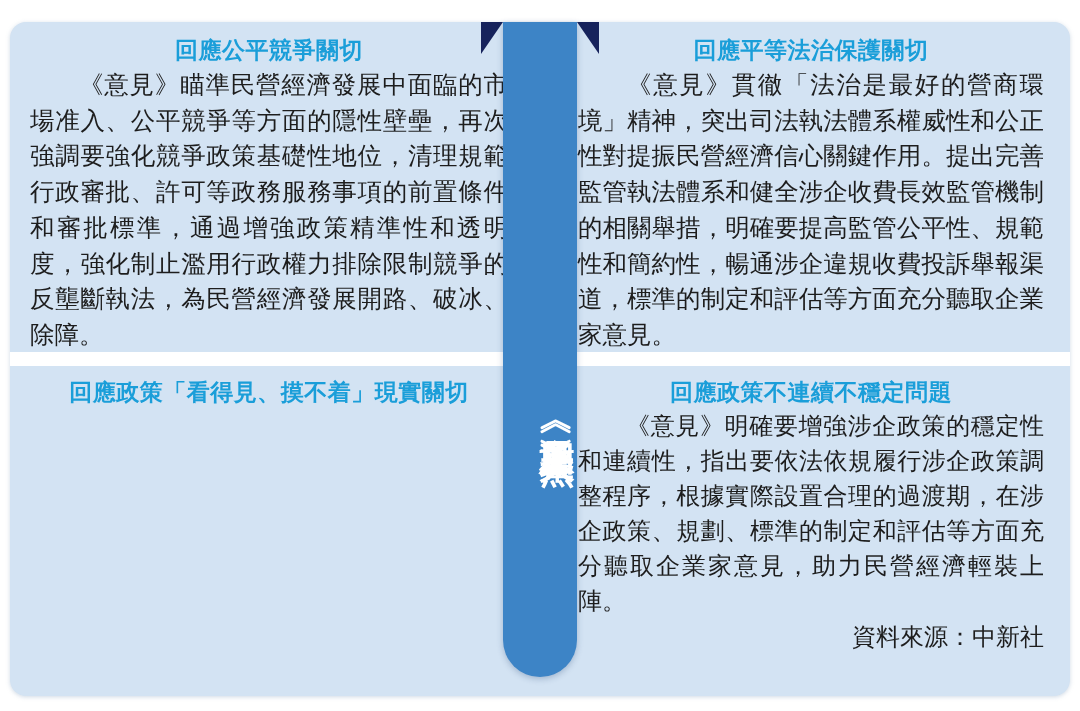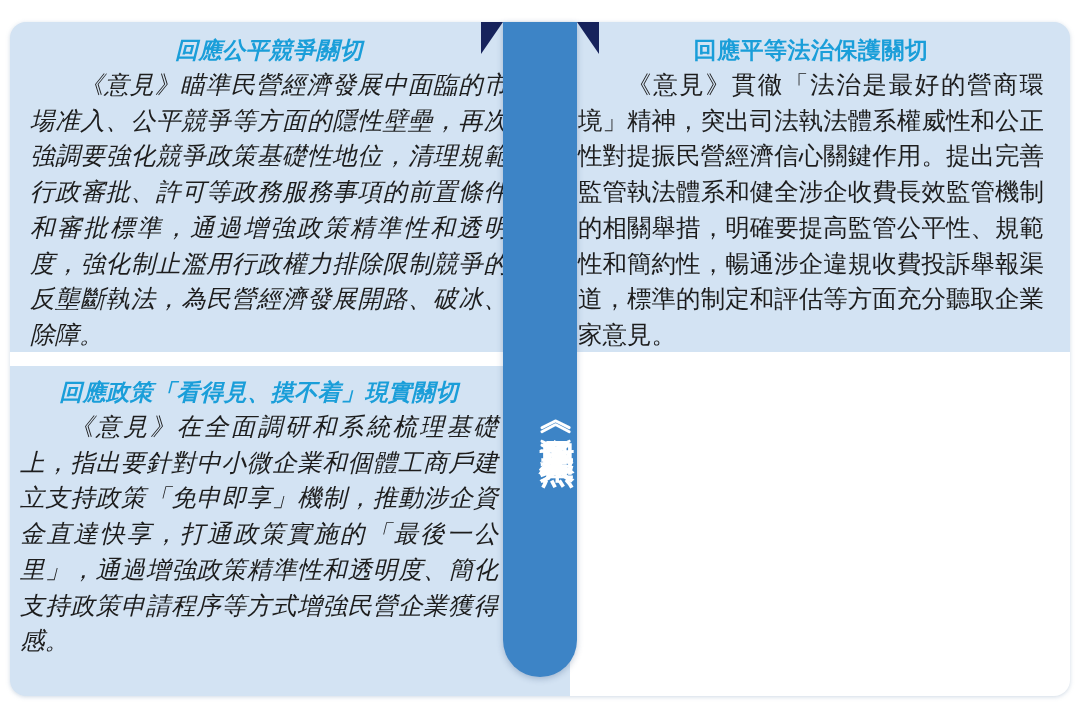--- a/index.html
+++ b/index.html
@@ -35,25 +35,25 @@
   }
 
   .panel {
     background: #d3e3f3;
     box-sizing: border-box;
     position: relative;
     overflow: hidden;
   }
   .panel-tl { grid-column: 1 / span 2; grid-row: 1; border-radius: 16px 0 0 0; padding: 14px 8px 10px 20px; }
   .panel-tr { grid-column: 2 / span 2; grid-row: 1; border-radius: 0 16px 0 0; padding: 14px 9px 10px 12px; }
-  .panel-bl { grid-column: 1 / span 2; grid-row: 3; border-radius: 0 0 0 16px; padding: 12px 8px 10px 10px; }
+  .panel-bl { grid-column: 1 / span 2; grid-row: 3; border-radius: 0 0 0 16px; padding: 12px 8px 10px 20px; }
   .panel-br { grid-column: 2 / span 2; grid-row: 3; border-radius: 0 0 16px 0; padding: 12px 18px 10px 12px; }
 
   
-  .panel-tl .inner, .panel-bl .inner { width: 478px; font-style: italic; }
+  .panel-tl .inner, .panel-bl .inner { width: 478px; }
   .panel-tr .inner, .panel-br .inner { width: 466px; margin-left: 56px; }
 
   .panel-heading {
     color: #1a9ed9;
     font-weight: bold;
     font-size: 23px;
     line-height: 1.25;
     text-align: center;
     letter-spacing: 0.5px;
     margin: 0 0 2px 0;
@@ -164,24 +164,30 @@
     <section class="panel panel-tr">
       <div class="inner">
         <h2 class="panel-heading">回應平等法治保護關切</h2>
         <p class="panel-body">《意見》貫徹「法治是最好的營商環境」精神，突出司法執法體系權威性和公正性對提振民營經濟信心關鍵作用。提出完善監管執法體系和健全涉企收費長效監管機制的相關舉措，明確要提高監管公平性、規範性和簡約性，暢通涉企違規收費投訴舉報渠道，標準的制定和評估等方面充分聽取企業家意見。</p>
       </div>
     </section>
 
     <section class="panel panel-bl">
       <div class="inner">
         <h2 class="panel-heading">回應政策「看得見、摸不着」現實關切</h2>
-        <p class="panel-body">《意見》在全面調研和系統梳理基礎上，指出要針對中小微企業和個體工商戶建立支持政策「免申即享」機制，推動涉企資金直達快享，打通政策實施的「最後一公里」，通過增強政策精準性和透明度、簡化支持政策申請程序等方式增強民營企業獲得感。</p>
       </div>
     </section>
 
+    <section class="panel panel-br">
+      <div class="inner">
+        <h2 class="panel-heading">回應政策不連續不穩定問題</h2>
+        <p class="panel-body">《意見》明確要增強涉企政策的穩定性和連續性，指出要依法依規履行涉企政策調整程序，根據實際設置合理的過渡期，在涉企政策、規劃、標準的制定和評估等方面充分聽取企業家意見，助力民營經濟輕裝上陣。</p>
+        <div class="source-line">資料來源：中新社</div>
+      </div>
+    </section>
 
   </div>
 
   <div class="ribbon">
     <div class="ribbon-tail ribbon-tail-left"></div>
     <div class="ribbon-tail ribbon-tail-right"></div>
     <div class="ribbon-body"></div>
     <div class="ribbon-label">《意見》四大聚焦</div>
   </div>
 

